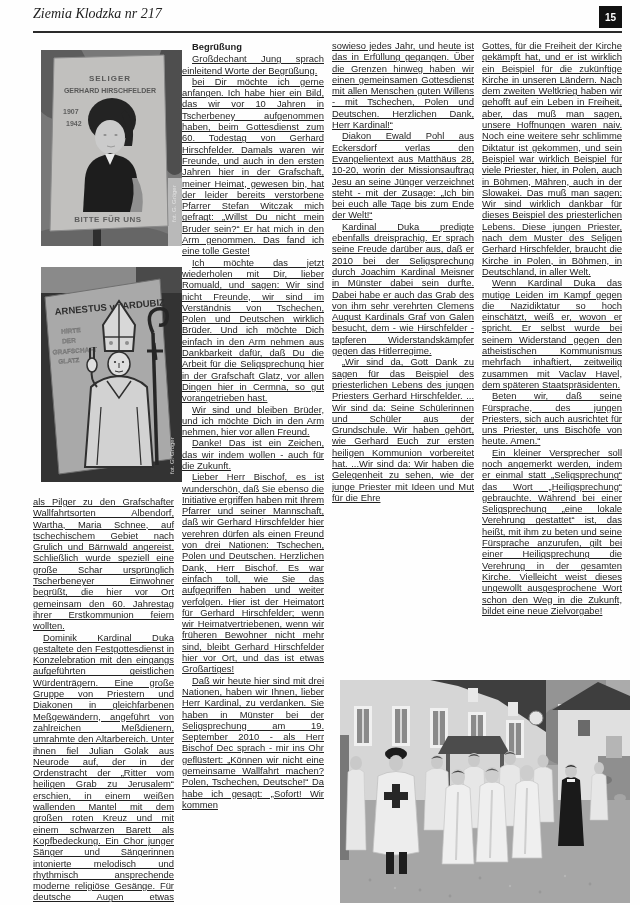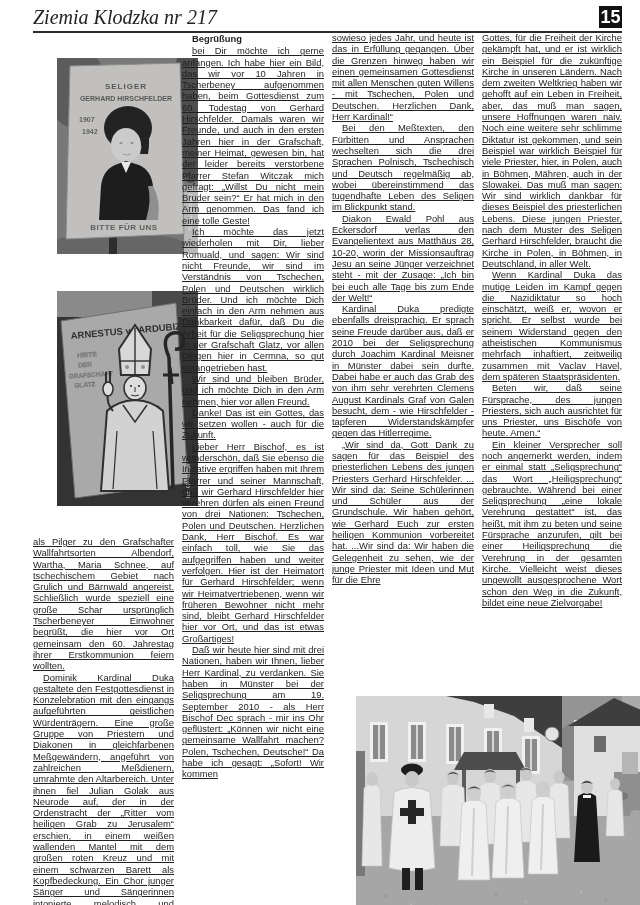--- a/index.html
+++ b/index.html
@@ -1,33 +1,33 @@
 <!DOCTYPE html>
 <html lang="de"><head>
 <meta charset="utf-8">
 <style>
   html,body{margin:0;padding:0;background:#ffffff;}
   .page{position:relative;width:640px;height:905px;background:#fefefe;overflow:hidden;
         font-family:"Liberation Sans",sans-serif;color:#1f1f1f;}
   
   .journal-title{position:absolute;left:33px;top:6px;font-family:"Liberation Serif",serif;
-        font-style:italic;font-size:20px;color:#222;}
+        font-style:italic;font-size:14px;color:#222;}
   .page-number{position:absolute;right:18px;top:6px;width:23px;height:22px;background:#111;
-        color:#fff;font-weight:bold;font-size:18px;display:flex;align-items:center;justify-content:center;}
+        color:#fff;font-weight:bold;font-size:10px;display:flex;align-items:center;justify-content:center;}
   .rule{position:absolute;left:33px;top:31px;width:589px;height:2px;background:#2a2a2a;}
   
-  .col{position:absolute;top:32px;font-size:9.4px;line-height:11.3px;text-align:justify;}
+  .col{position:absolute;top:40px;font-size:9.4px;line-height:11.3px;text-align:justify;}
   .col1{left:33px;width:141px;}
   .col2{left:182px;width:142px;}
   .col3{left:332px;width:142px;max-height:625px;overflow:hidden;}
   .col4{left:482px;width:140px;max-height:630px;overflow:hidden;}
   .para{margin:0;text-decoration:underline;}
   .para.indent{text-indent:10px;}
   .heading{margin:1px 0;font-weight:bold;text-indent:10px;white-space:pre-line;}
-  figure{margin:16px;padding:8px;}
+  figure{margin:0;padding:8px;}
   .photo1{display:block;margin:2px 0 5px 0;}
   .photo2{display:block;margin:0 0 6px 0;}
   .photo-procession{position:absolute;left:332px;top:672px;width:290px;height:223px;}
   .col1-text{display:block;}
 </style>
 </head>
 <body>
 
 <div class="page">
 
@@ -105,30 +105,30 @@
     </figure>
 
     <div class="col1-text">
         <p class="para">als Pilger zu den Grafschafter Wallfahrtsorten Albendorf, Wartha, Maria Schnee, auf tschechischem Gebiet nach Grulich und Bärnwald angereist. Schließlich wurde speziell eine große Schar ursprünglich Tscherbeneyer Einwohner begrüßt, die hier vor Ort gemeinsam den 60. Jahrestag ihrer Erstkommunion feiern wollten.</p>
         <p class="para indent">Dominik Kardinal Duka gestaltete den Festgottesdienst in Konzelebration mit den eingangs aufgeführten geistlichen Würdenträgern. Eine große Gruppe von Priestern und Diakonen in gleichfarbenen Meßgewändern, angeführt von zahlreichen Meßdienern, umrahmte den Altarbereich. Unter ihnen fiel Julian Golak aus Neurode auf, der in der Ordenstracht der „Ritter vom heiligen Grab zu Jerusalem“ erschien, in einem weißen wallenden Mantel mit dem großen roten Kreuz und mit einem schwarzen Barett als Kopfbedeckung. Ein Chor junger Sänger und Sängerinnen intonierte melodisch und rhythmisch ansprechende moderne religiöse Gesänge. Für deutsche Augen etwas ungewohnt, standen in einiger Entfernung drei Beichtstühle bereit, die während der Meßfeier auch besucht wurden.</p>
       </div>
   </div>
 
   <div class="col col2">
       <p class="heading">Begrüßung</p>
+      <p class="para indent">Großdechant Jung sprach einleitend Worte der Begrüßung.</p>
       <p class="para indent">bei Dir möchte ich gerne anfangen. Ich habe hier ein Bild, das wir vor 10 Jahren in Tscherbeney aufgenommen haben, beim Gottesdienst zum 60. Todestag von Gerhard Hirschfelder. Damals waren wir Freunde, und auch in den ersten Jahren hier in der Grafschaft, meiner Heimat, gewesen bin, hat der leider bereits verstorbene Pfarrer Stefan Witczak mich gefragt: „Willst Du nicht mein Bruder sein?“ Er hat mich in den Arm genommen. Das fand ich eine tolle Geste!</p>
       <p class="para indent">Ich möchte das jetzt wiederholen mit Dir, lieber Romuald, und sagen: Wir sind nicht Freunde, wir sind im Verständnis von Tschechen, Polen und Deutschen wirklich Brüder. Und ich möchte Dich einfach in den Arm nehmen aus Dankbarkeit dafür, daß Du die Arbeit für die Seligsprechung hier in der Grafschaft Glatz, vor allen Dingen hier in Cermna, so gut vorangetrieben hast.</p>
       <p class="para indent">Wir sind und bleiben Brüder, und ich möchte Dich in den Arm nehmen, hier vor allen Freund.</p>
-      <p class="para indent">Danke! Das ist ein Gottes, das wir setzen wollen - auch für die Zukunft.</p>
+      <p class="para indent">Danke! Das ist ein Zeichen, das wir indem wollen - auch für die Zukunft.</p>
       <p class="para indent">Lieber Herr Bischof, es ist wunderschön, daß Sie ebenso die Initiative ergriffen haben mit Ihrem Pfarrer und seiner Mannschaft, daß wir Gerhard Hirschfelder hier verehren dürfen als einen Freund von drei Nationen: Tschechen, Polen und Deutschen. Herzlichen Dank, Herr Bischof. Es war einfach toll, wie Sie das aufgegriffen haben und weiter verfolgen. Hier ist der Heimatort für Gerhard Hirschfelder; wenn wir Heimatvertriebenen, wenn wir früheren Bewohner nicht mehr sind, bleibt Gerhard Hirschfelder hier vor Ort, und das ist etwas Großartiges!</p>
       <p class="para indent">Daß wir heute hier sind mit drei Nationen, haben wir Ihnen, lieber Herr Kardinal, zu verdanken. Sie haben in Münster bei der Seligsprechung am 19. September 2010 - als Herr Bischof Dec sprach - mir ins Ohr geflüstert: „Können wir nicht eine gemeinsame Wallfahrt machen? Polen, Tschechen, Deutsche!“ Da habe ich gesagt: „Sofort! Wir kommen</p>
     </div>
   <div class="col col3">
       <p class="para">sowieso jedes Jahr, und heute ist das in Erfüllung gegangen. Über die Grenzen hinweg haben wir einen gemeinsamen Gottesdienst mit allen Menschen guten Willens - mit Tschechen, Polen und Deutschen. Herzlichen Dank, Herr Kardinal!“</p>
-      <p class="para indent">Bei den Meßtexten, den Fürbitten und Ansprachen wechselten sich die drei Sprachen Polnisch, Tschechisch und Deutsch regelmäßig ab, wobei übereinstimmend das tugendhafte Leben des Seligen im Blickpunkt stand.</p>
       <p class="para indent">Diakon Ewald Pohl aus Eckersdorf verlas den Evangelientext aus Matthäus 28, 10-20, worin der Missionsauftrag Jesu an seine Jünger verzeichnet steht - mit der Zusage: „Ich bin bei euch alle Tage bis zum Ende der Welt!“</p>
       <p class="para indent">Kardinal Duka predigte ebenfalls dreisprachig. Er sprach seine Freude darüber aus, daß er 2010 bei der Seligsprechung durch Joachim Kardinal Meisner in Münster dabei sein durfte. Dabei habe er auch das Grab des von ihm sehr verehrten Clemens August Kardinals Graf von Galen besucht, dem - wie Hirschfelder - tapferen Widerstandskämpfer gegen das Hitlerregime.</p>
       <p class="para indent">„Wir sind da, Gott Dank zu sagen für das Beispiel des priesterlichen Lebens des jungen Priesters Gerhard Hirschfelder. ... Wir sind da: Seine Schülerinnen und Schüler aus der Grundschule. Wir haben gehört, wie Gerhard Euch zur ersten heiligen Kommunion vorbereitet hat. ...Wir sind da: Wir haben die Gelegenheit zu sehen, wie der junge Priester mit Ideen und Mut für die Ehre</p>
     </div>
   <div class="col col4">
       <p class="para">Gottes, für die Freiheit der Kirche gekämpft hat, und er ist wirklich ein Beispiel für die zukünftige Kirche in unseren Ländern. Nach dem zweiten Weltkrieg haben wir gehofft auf ein Leben in Freiheit, aber, das muß man sagen, unsere Hoffnungen waren naiv. Noch eine weitere sehr schlimme Diktatur ist gekommen, und sein Beispiel war wirklich Beispiel für viele Priester, hier, in Polen, auch in Böhmen, Mähren, auch in der Slowakei. Das muß man sagen: Wir sind wirklich dankbar für dieses Beispiel des priesterlichen Lebens. Diese jungen Priester, nach dem Muster des Seligen Gerhard Hirschfelder, braucht die Kirche in Polen, in Böhmen, in Deutschland, in aller Welt.</p>
       <p class="para indent">Wenn Kardinal Duka das mutige Leiden im Kampf gegen die Nazidiktatur so hoch einschätzt, weiß er, wovon er spricht. Er selbst wurde bei seinem Widerstand gegen den atheistischen Kommunismus mehrfach inhaftiert, zeitweilig zusammen mit Vaclav Havel, dem späteren Staatspräsidenten.</p>
       <p class="para indent">Beten wir, daß seine Fürsprache, des jungen Priesters, sich auch ausrichtet für uns Priester, uns Bischöfe von heute. Amen.“</p>
       <p class="para indent">Ein kleiner Versprecher soll noch angemerkt werden, indem er einmal statt „Seligsprechung“ das Wort „Heiligsprechung“ gebrauchte. Während bei einer Seligsprechung „eine lokale Verehrung gestattet“ ist, das heißt, mit ihm zu beten und seine Fürsprache anzurufen, gilt bei einer Heiligsprechung die Verehrung in der gesamten Kirche. Vielleicht weist dieses ungewollt ausgesprochene Wort schon den Weg in die Zukunft, bildet eine neue Zielvorgabe!</p>
     </div>

